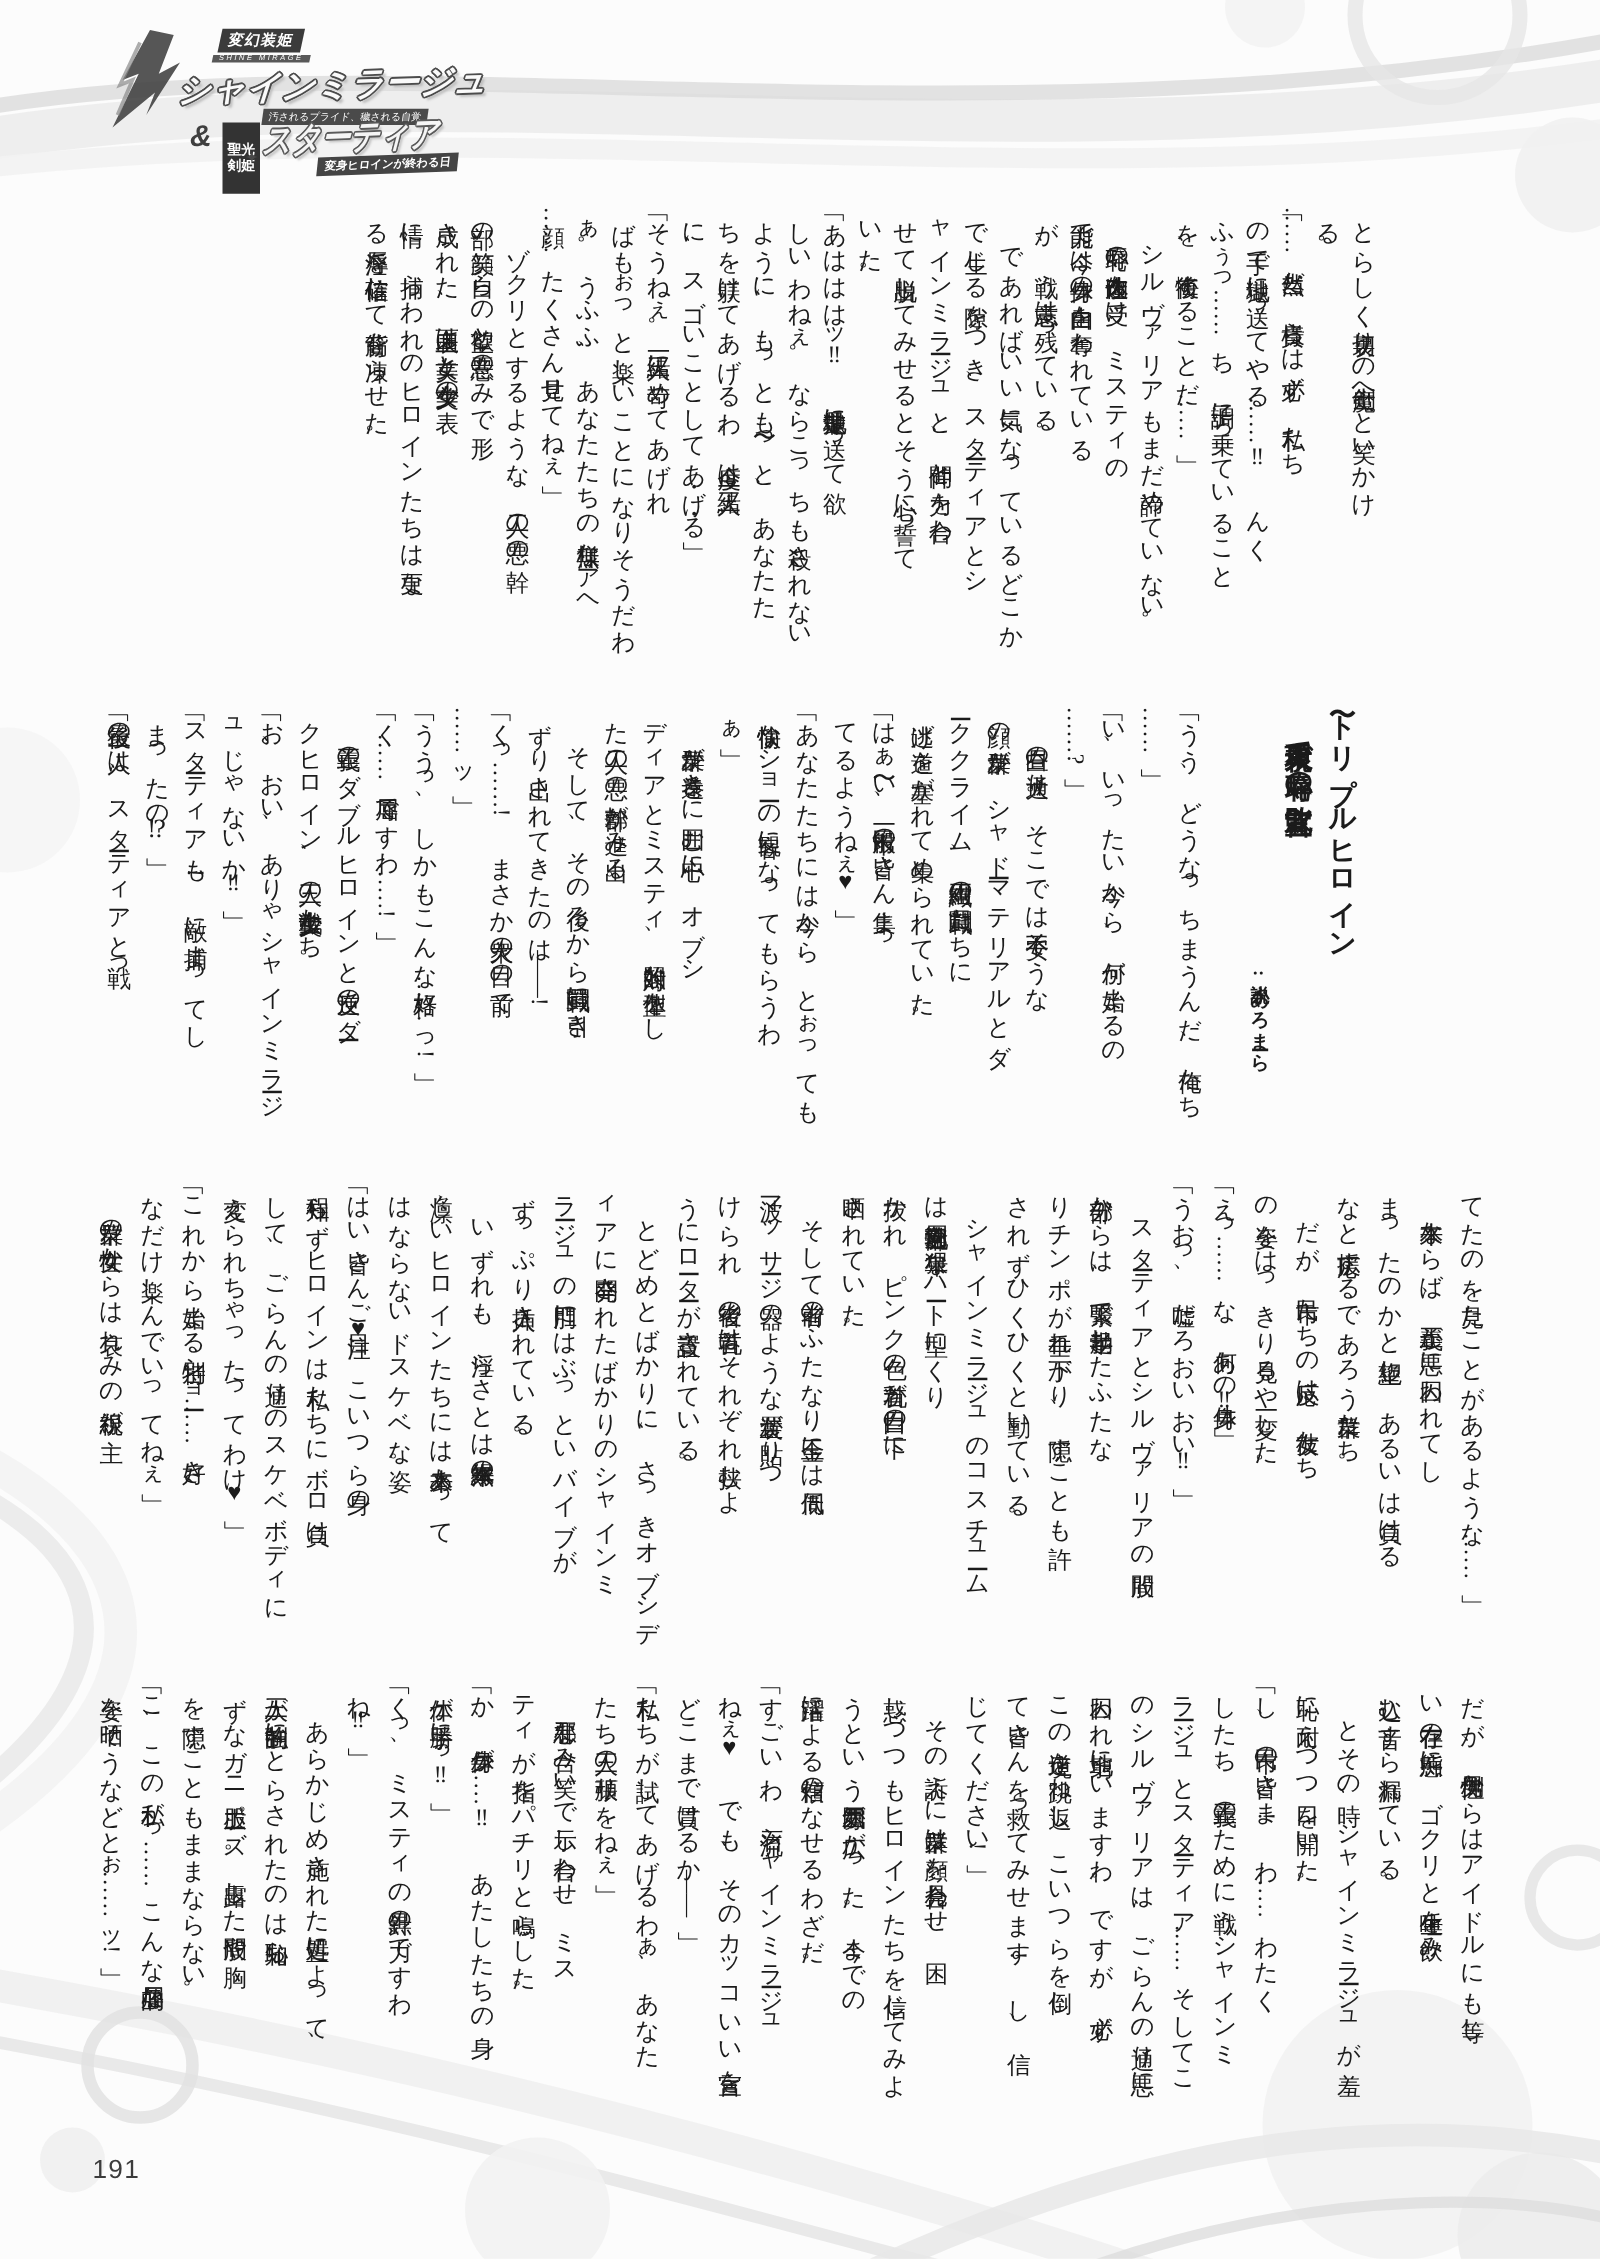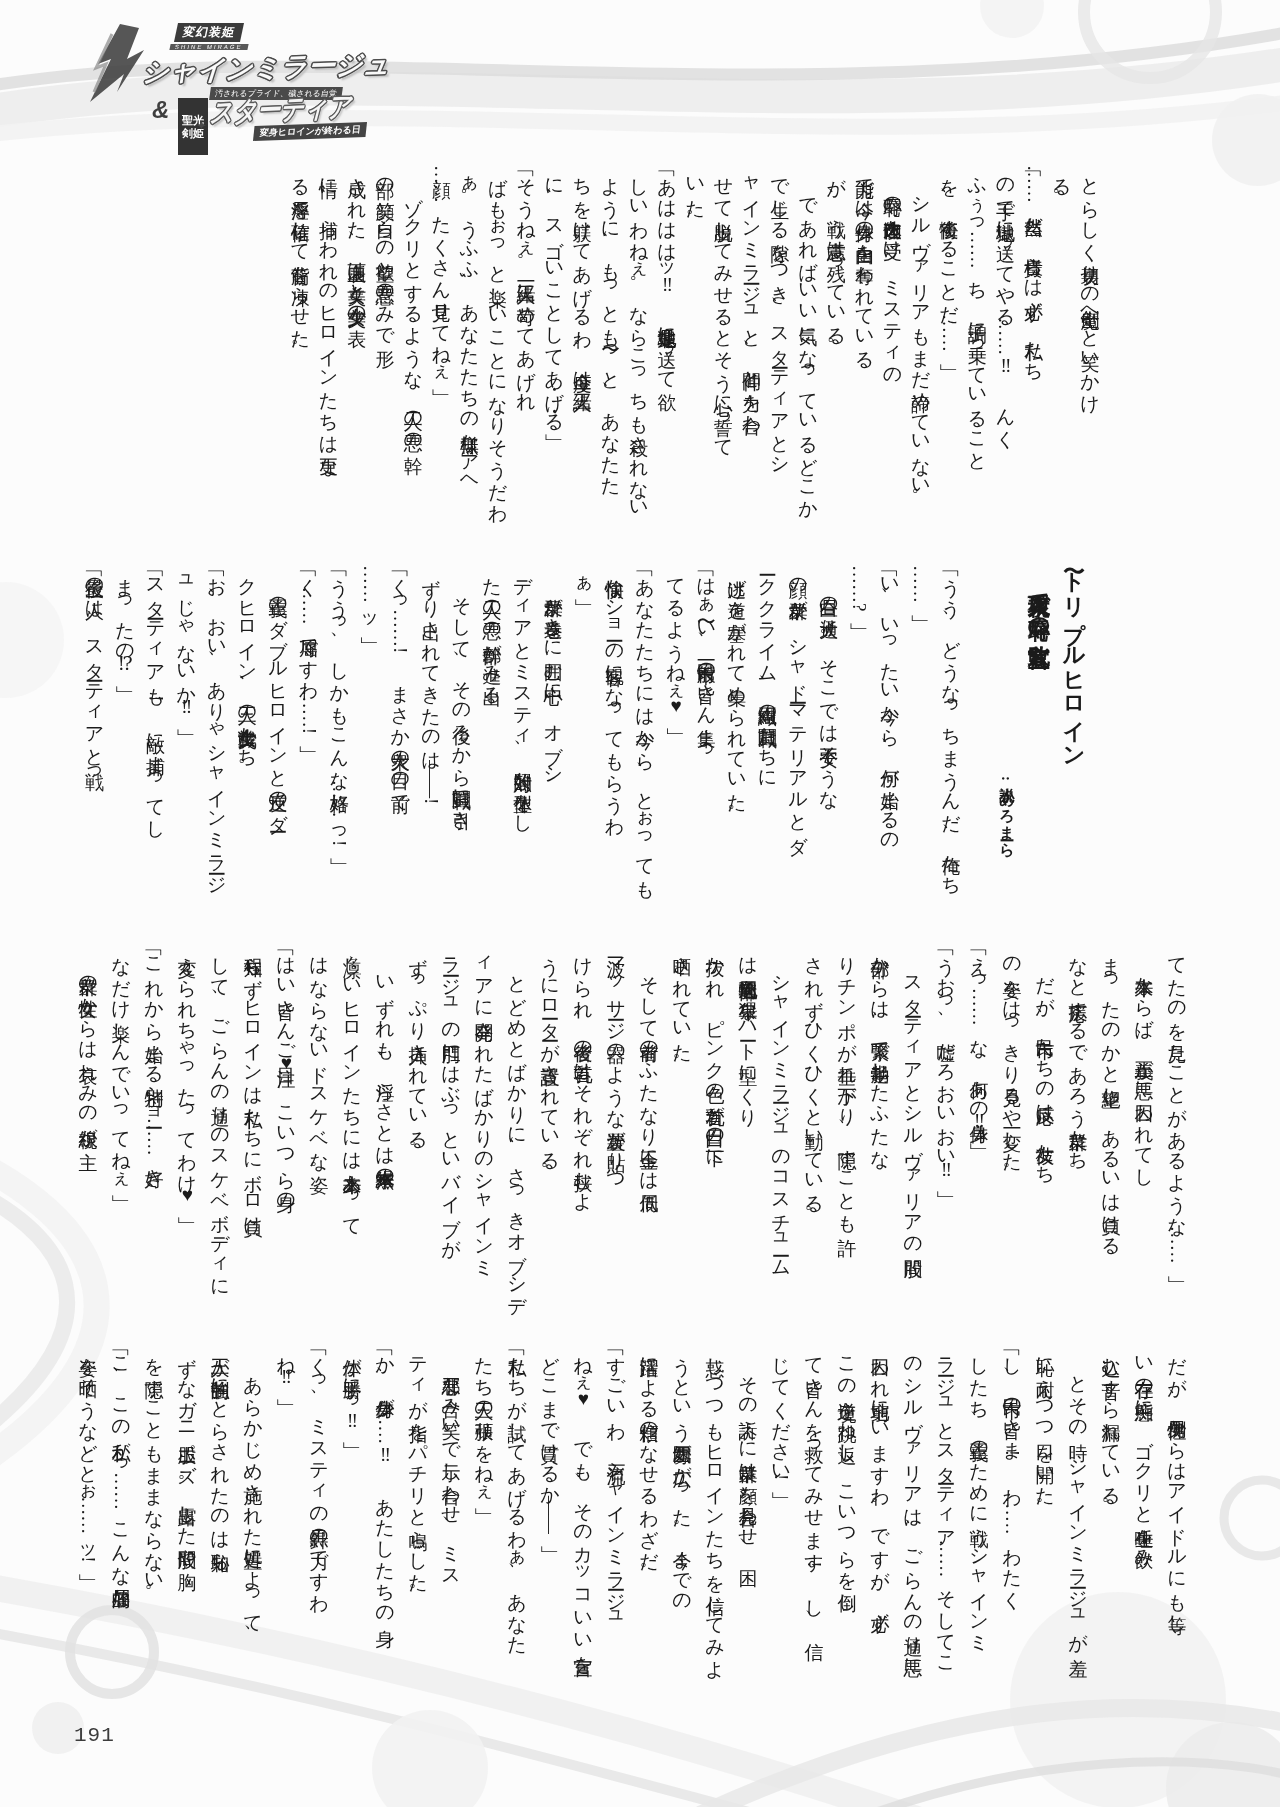--- a/index.html
+++ b/index.html
@@ -27,21 +27,21 @@
   #band4 .vline{line-height:33px;}
   
   #section-heading{top:556px;right:188px;height:354px;}
   .title-line{margin:0;font-size:22px;font-weight:bold;line-height:36px;white-space:nowrap;}
   .title-line.l2{line-height:34px;text-indent:22px;}
   .credit-line{margin:0;font-size:15px;font-weight:bold;line-height:30px;text-indent:220px;white-space:nowrap;}
   
   #page-number{
     position:absolute;left:74px;top:1724px;z-index:2;
     font-size:21px;color:#3c3c3c;letter-spacing:1px;
-    font-family:Liberation Mono, monospace;
+    font-family:Liberation Sans, sans-serif;
     text-align:right;
   }
   
   #logo{position:absolute;left:58px;top:10px;width:270px;height:126px;z-index:3;
         font-family:"Liberation Sans","DejaVu Sans",sans-serif;}
   #logo .abs{position:absolute;}
   .chip1{left:118px;top:13px;background:#3b3b3b;color:#fff;font-size:12px;font-weight:bold;
          padding:1px 7px;transform:skewX(-12deg);letter-spacing:1px;}
   .logo-en{left:112px;top:34px;background:#585858;color:#fff;font-size:6px;letter-spacing:2px;
            padding:0 5px;transform:skewX(-12deg);}

